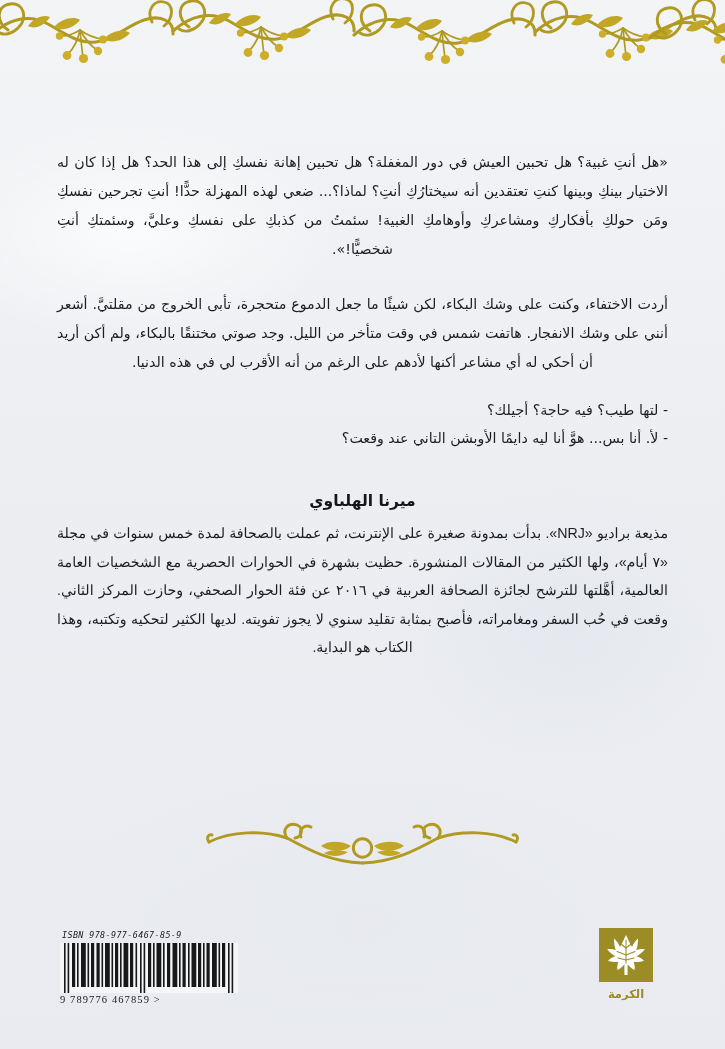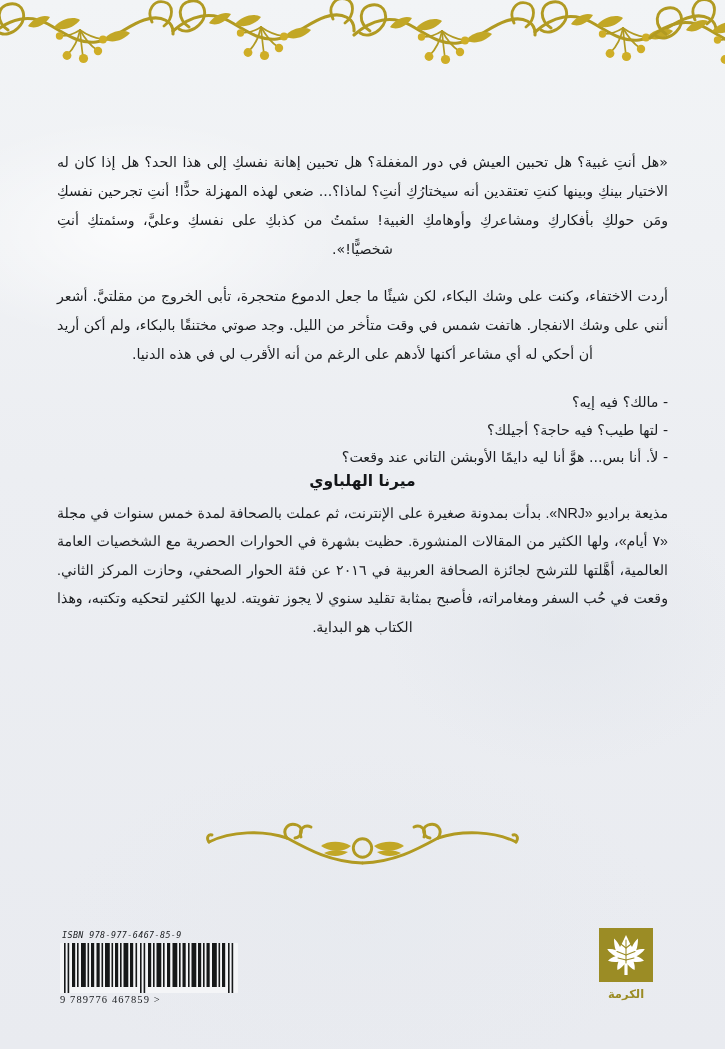--- a/index.html
+++ b/index.html
@@ -62,38 +62,39 @@
   .para {
     font-family: "DejaVu Sans", sans-serif;
     font-size: 14.2px;
     line-height: 29px;
     margin: 0 0 20px 0;
     text-align: justify;
     text-align-last: center;
     letter-spacing: 0;
   }
   .para.quote {
-    margin-bottom: 18px;
+    margin-bottom: 26px;
   }
 
   .dialogue {
     margin: 0;
     padding: 0;
     list-style: none;
     direction: rtl;
   }
   .dialogue li {
     font-family: "DejaVu Sans", sans-serif;
     font-size: 14.2px;
     line-height: 27.5px;
     text-align: right;
     white-space: nowrap;
   }
 
   .author-block {
+    margin-top: 40px;
   }
   .author-name {
     font-family: "DejaVu Sans", sans-serif;
     font-size: 15.5px;
     font-weight: bold;
     text-align: center;
     margin: 0 0 9px 0;
     color: #141619;
     letter-spacing: 0;
   }
@@ -207,21 +208,20 @@
     <use href="#vine-unit" x="650" y="4"></use>
   </svg>
 
   <div class="content">
 
     <p class="para quote">«هل أنتِ غبية؟ هل تحبين العيش في دور المغفلة؟ هل تحبين إهانة نفسكِ إلى هذا الحد؟ هل إذا كان له الاختيار بينكِ وبينها كنتِ تعتقدين أنه سيختارُكِ أنتِ؟ لماذا؟... ضعي لهذه المهزلة حدًّا! أنتِ تجرحين نفسكِ ومَن حولكِ بأفكاركِ ومشاعركِ وأوهامكِ الغبية! سئمتُ من كذبكِ على نفسكِ وعليَّ، وسئمتكِ أنتِ شخصيًّا!».</p>
 
     <p class="para">أردت الاختفاء، وكنت على وشك البكاء، لكن شيئًا ما جعل الدموع متحجرة، تأبى الخروج من مقلتيَّ. أشعر أنني على وشك الانفجار. هاتفت شمس في وقت متأخر من الليل. وجد صوتي مختنقًا بالبكاء، ولم أكن أريد أن أحكي له أي مشاعر أكنها لأدهم على الرغم من أنه الأقرب لي في هذه الدنيا.</p>
 
     <ul class="dialogue">
-      <li>- مالك؟ فيه إيه؟</li>
       <li>- لتها طيب؟ فيه حاجة؟ أجيلك؟</li>
       <li>- لأ. أنا بس... هوَّ أنا ليه دايمًا الأوبشن التاني عند وقعت؟</li>
     </ul>
 
     <div class="author-block">
       <p class="author-name">ميرنا الهلباوي</p>
       <p class="bio">مذيعة براديو «NRJ». بدأت بمدونة صغيرة على الإنترنت، ثم عملت بالصحافة لمدة خمس سنوات في مجلة «٧ أيام»، ولها الكثير من المقالات المنشورة. حظيت بشهرة في الحوارات الحصرية مع الشخصيات العامة العالمية، أهَّلتها للترشح لجائزة الصحافة العربية في ٢٠١٦ عن فئة الحوار الصحفي، وحازت المركز الثاني. وقعت في حُب السفر ومغامراته، فأصبح بمثابة تقليد سنوي لا يجوز تفويته. لديها الكثير لتحكيه وتكتبه، وهذا الكتاب هو البداية.</p>
     </div>
   </div>
 

